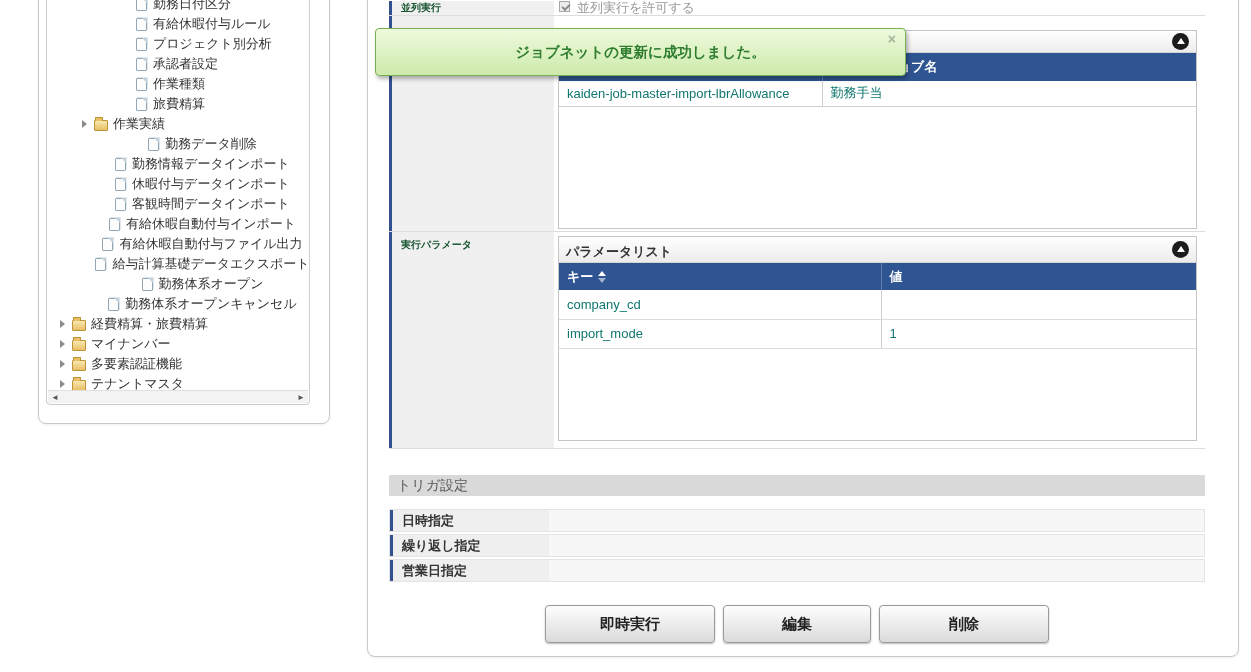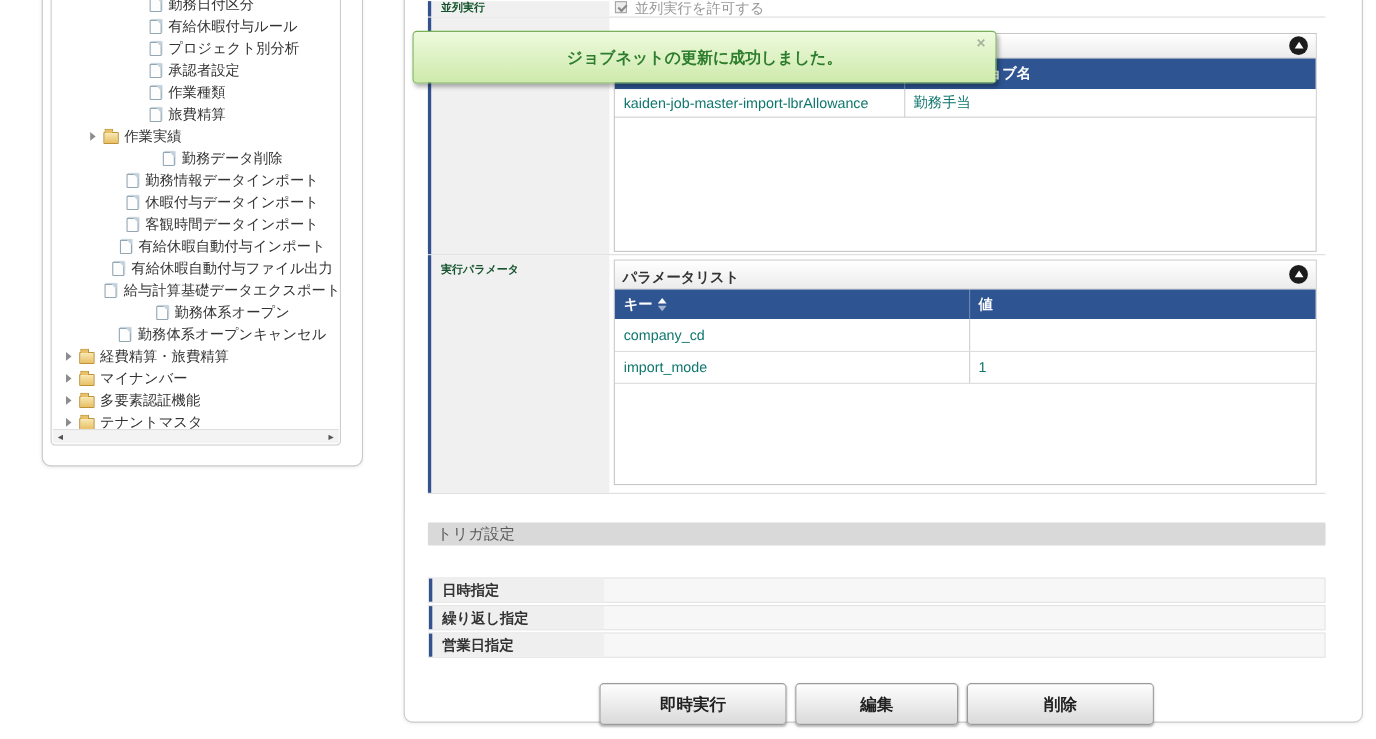--- a/index.html
+++ b/index.html
@@ -64,21 +64,21 @@
   .th-jobname { padding-left:62px !important; }
   .grid td { font-size:13px; color:#0f766e; background:#fff; border-bottom:1px solid #cfcfcf; border-right:1px solid #cfcfcf; padding:0 0 0 8px;margin-left:46px; }
   .grid td:last-child { border-right:none; }
   .job-panel .grid td { height:25px; }
   .param-panel .grid td { height:29px; border-bottom:1px solid #dcdcdc; }
   .sort-icons { display:inline-flex; flex-direction:column; vertical-align:middle; margin-left:5px; }
   .sort-icons .up { border-left:4px solid transparent; border-right:4px solid transparent; border-bottom:5px solid #ffffff; margin-bottom:2px; }
   .sort-icons .down { border-left:4px solid transparent; border-right:4px solid transparent; border-top:5px solid rgba(255,255,255,.55); }
 
   .section-bar { margin-top:26px; height:21px; background:#d9d9d9; font-size:14px; color:#5a5a5a; line-height:21px; padding-left:8px; border-radius:1px; }
-  .trigger-rows { margin-top:29px; }
+  .trigger-rows { margin-top:13px; }
   .trow2 { position:relative; height:23px; border:1px solid #e4e4e4; background:#f7f7f7; margin-bottom:2px; }
   .trow2 .tlab { position:absolute; left:0; top:0; bottom:0; width:159px; background:#efefef; border-left:3px solid #33518e; font-size:13px; font-weight:bold; color:#333; line-height:21px; padding-left:9px; }
 
   .btn-row { margin-top:23px; display:flex; justify-content:center; gap:8px; }
   .btn { height:38px; border:1px solid #9a9a9a; border-radius:4px; background:linear-gradient(#fefefe,#dadada); box-shadow:0 1px 2px rgba(0,0,0,.28); font-size:15px; font-weight:bold; color:#222; font-family:inherit; cursor:pointer; }
   .btn-wide { width:170px;text-align:center; } .btn-mid { width:148px; }
 
   
   .toast { position:absolute; left:375px; top:28px; width:531px; height:48px; z-index:50;
     background:linear-gradient(#eefadd,#cdeaab); border:1px solid #77b055; border-radius:4px;

